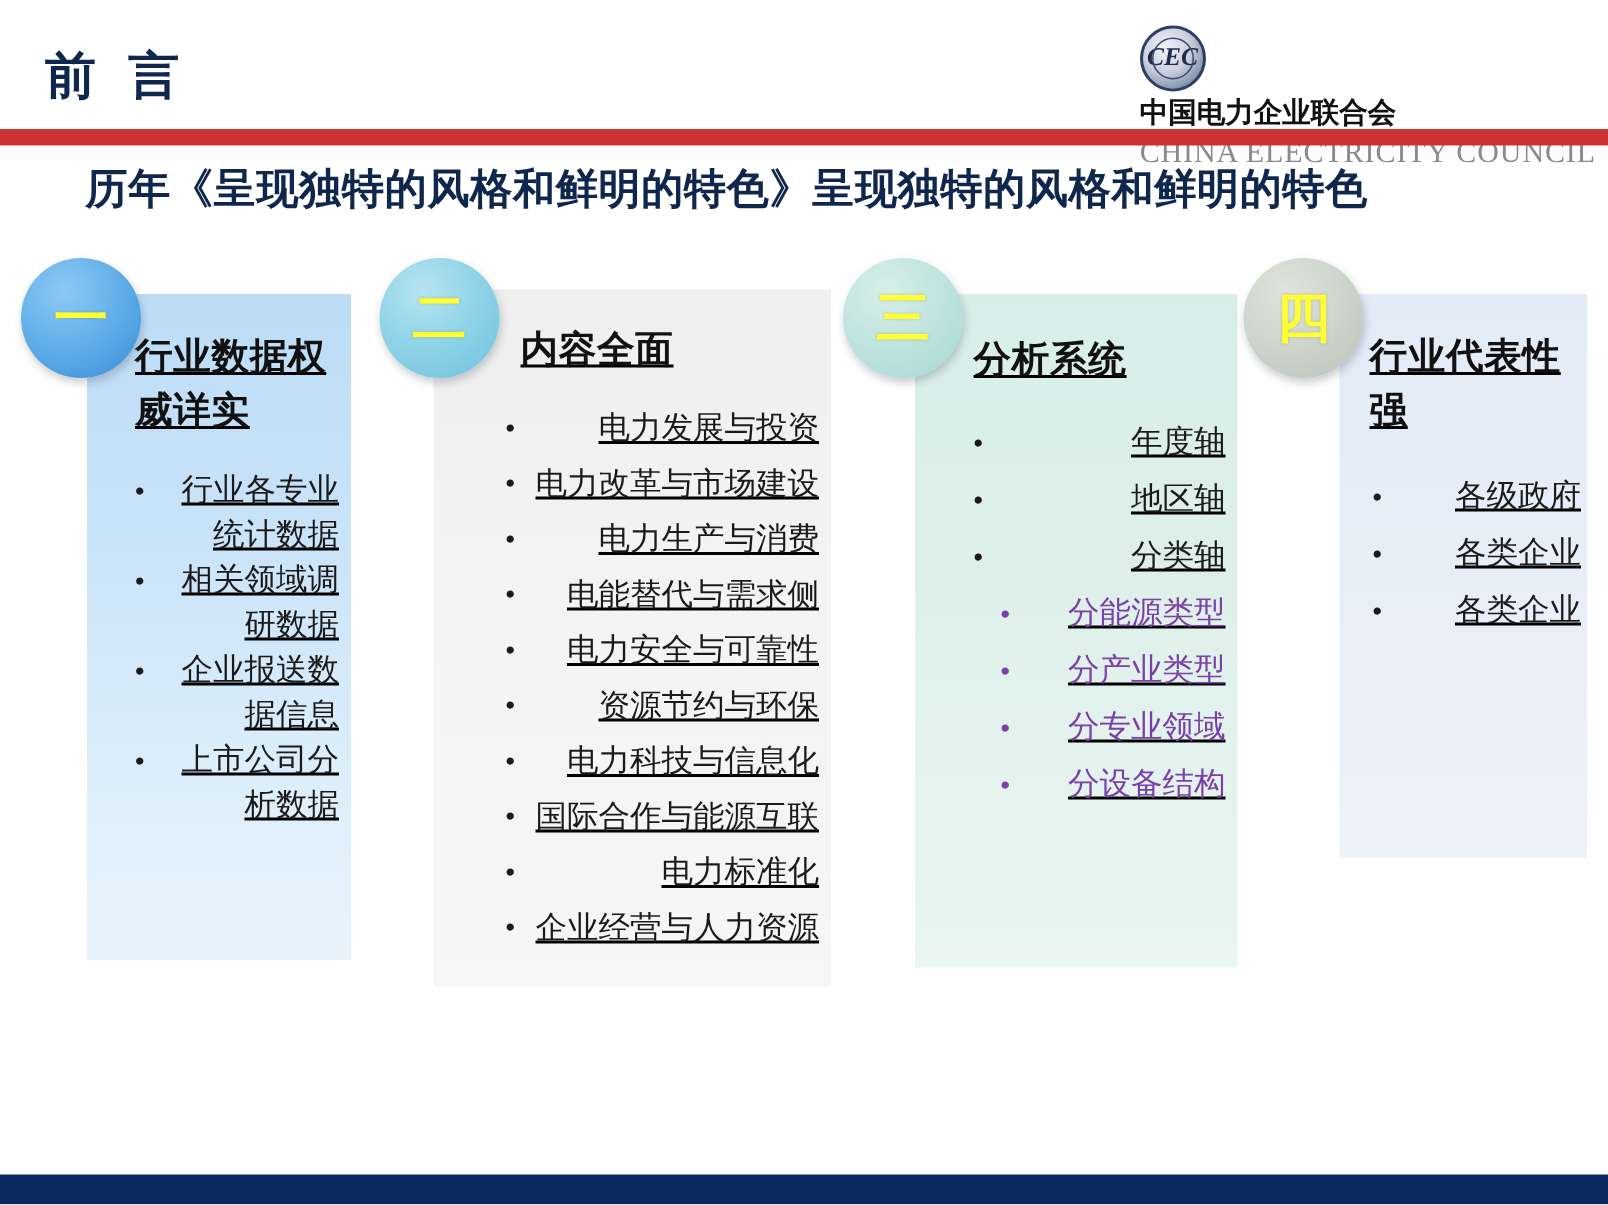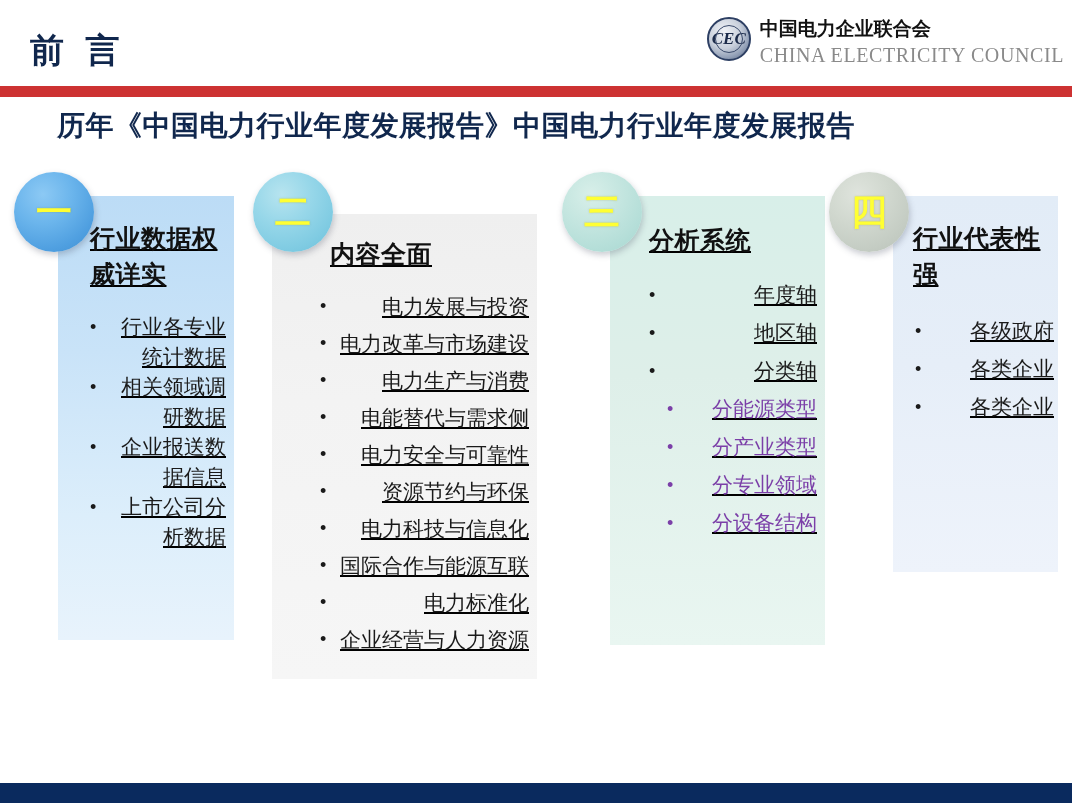--- a/index.html
+++ b/index.html
@@ -35,20 +35,21 @@
     color: #10274d;
     letter-spacing: 6px;
     white-space: nowrap;
   }
   #logo-block {
     position: absolute;
     right: 8px;
     top: 14px;
     display: flex;
     align-items: flex-start;
+    flex-direction: column;
   }
   #logo-emblem {
     width: 44px;
     height: 44px;
     border-radius: 50%;
     background: radial-gradient(circle at 38% 32%, #f2f4f8 0%, #c8cfdb 45%, #8e9cb4 72%, #44506a 100%);
     border: 2px solid #2d3f63;
     box-sizing: border-box;
     position: relative;
     margin-right: 9px;
@@ -166,26 +167,25 @@
   }
   #panel-1 .panel-title {
     padding: 24px 0 0 32px;
   }
   #panel-1 .bullets {
     padding: 20px 8px 0 32px;
   }
 
   
   #panel-2 {
-    left: 272px;
+    left: 289px;
     top: 193px;
     width: 265px;
     height: 465px;
     background: linear-gradient(180deg, #efefef 0%, #f3f3f3 40%, #f6f6f6 100%);
-    margin-top: 21px;
   }
   #panel-2 .panel-title {
     padding: 22px 0 0 58px;
   }
   #panel-2 .bullets {
     padding: 16px 8px 0 48px;
   }
   #panel-2 .bullets li { line-height: 37px; }
   #panel-2 .bullets li::before { line-height: 37px; }
 
@@ -279,21 +279,21 @@
       </div>
       <div>
         <div id="logo-text-cn">中国电力企业联合会</div>
         <div id="logo-text-en">CHINA ELECTRICITY COUNCIL</div>
       </div>
     </div>
   </div>
 
   <div id="red-bar"></div>
 
-  <div id="subtitle">历年《中国电力行业年度发展报告》中国电力行业年度发展报告</div>
+  <div id="subtitle">历年《呈现独特的风格和鲜明的特色》呈现独特的风格和鲜明的特色</div>
 
   <div class="panel" id="panel-1">
     <div class="panel-title">
       <span>行业数据权威详实</span>
     </div>
     <ul class="bullets" id="bullets-1">
         <li>行业各专业统计数据</li>
         <li>相关领域调研数据</li>
         <li>企业报送数据信息</li>
         <li>上市公司分析数据</li>

